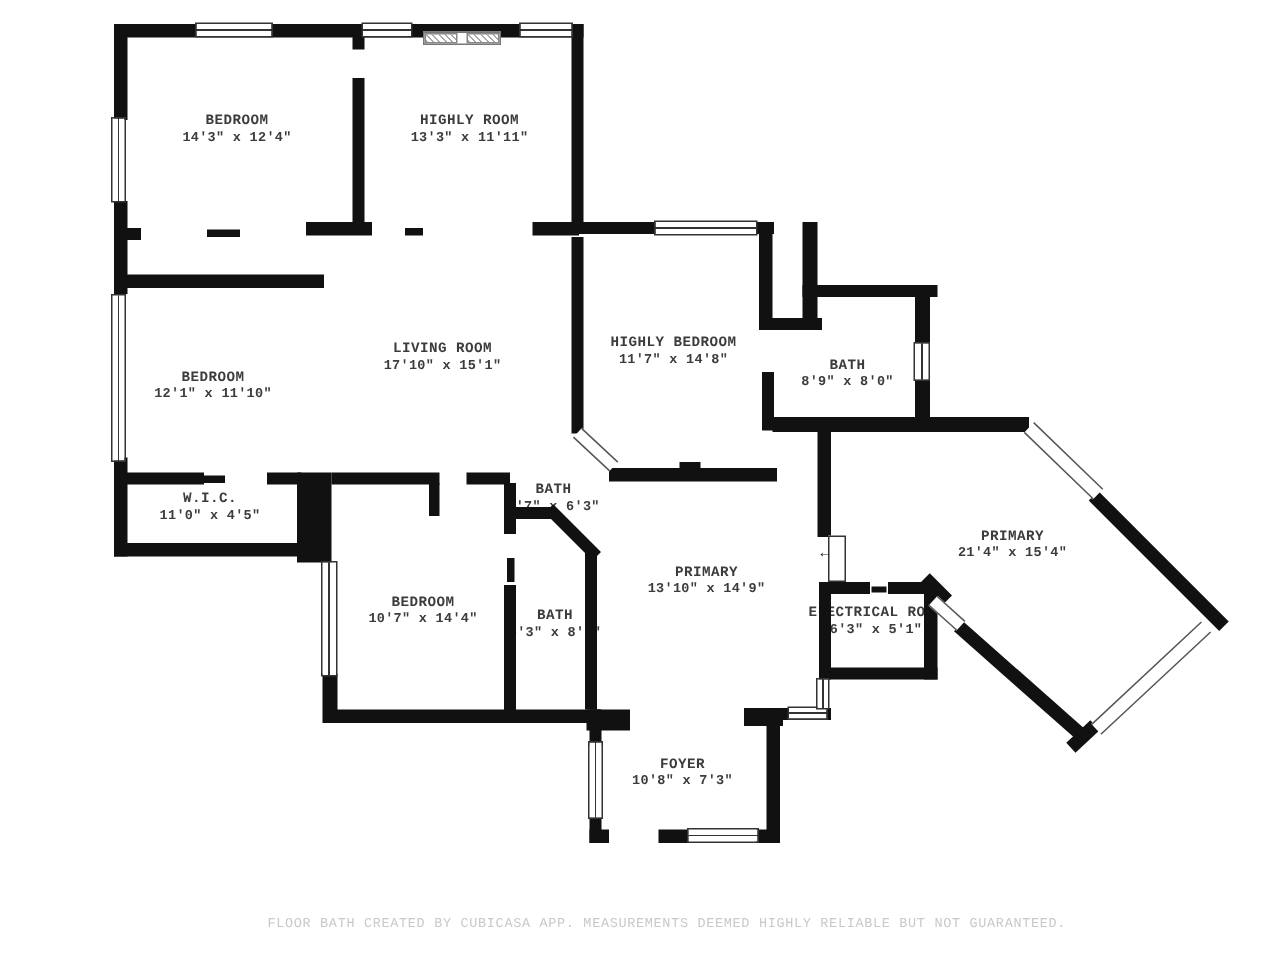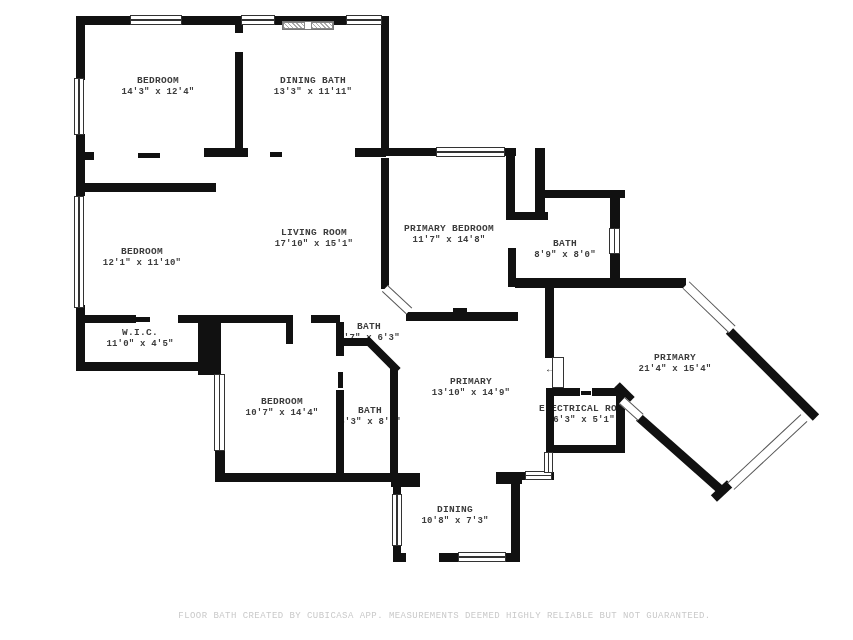--- a/index.html
+++ b/index.html
@@ -111,33 +111,33 @@
         <span></span>
         <span></span>
       </div>
     </div>
 
   <div class="rlabel" style="left:140px;top:87px">
       <div class="rname">BEDROOM</div>
       <div class="rdims">14'3" x 12'4"</div>
     </div>
   <div class="rlabel" style="left:295px;top:87px">
-      <div class="rname">DINING BATH</div>
+      <div class="rname">HIGHLY ROOM</div>
       <div class="rdims">13'3" x 11'11"</div>
     </div>
   <div class="rlabel" style="left:124px;top:258px">
       <div class="rname">BEDROOM</div>
       <div class="rdims">12'1" x 11'10"</div>
     </div>
-  <div class="rlabel" style="left:296px;top:239px">
+  <div class="rlabel" style="left:277px;top:239px">
       <div class="rname">LIVING ROOM</div>
       <div class="rdims">17'10" x 15'1"</div>
     </div>
   <div class="rlabel" style="left:431px;top:235px">
-      <div class="rname">PRIMARY BEDROOM</div>
+      <div class="rname">HIGHLY BEDROOM</div>
       <div class="rdims">11'7" x 14'8"</div>
     </div>
   <div class="rlabel" style="left:547px;top:250px">
       <div class="rname">BATH</div>
       <div class="rdims">8'9" x 8'0"</div>
     </div>
   <div class="rlabel" style="left:122px;top:339px">
       <div class="rname">W.I.C.</div>
       <div class="rdims">11'0" x 4'5"</div>
     </div>
@@ -159,19 +159,19 @@
     </div>
   <div class="rlabel" style="left:566px;top:415px">
       <div class="rname">ELECTRICAL ROOM</div>
       <div class="rdims">6'3" x 5'1"</div>
     </div>
   <div class="rlabel" style="left:657px;top:364px">
       <div class="rname">PRIMARY</div>
       <div class="rdims">21'4" x 15'4"</div>
     </div>
   <div class="rlabel" style="left:437px;top:516px">
-      <div class="rname">DINING</div>
+      <div class="rname">FOYER</div>
       <div class="rdims">10'8" x 7'3"</div>
     </div>
 
   <div class="arrow" style="left:529px;top:365px">←</div>
   <div class="disclaimer">FLOOR BATH CREATED BY CUBICASA APP. MEASUREMENTS DEEMED HIGHLY RELIABLE BUT NOT GUARANTEED.</div>
 </div>
 
 </body></html>

